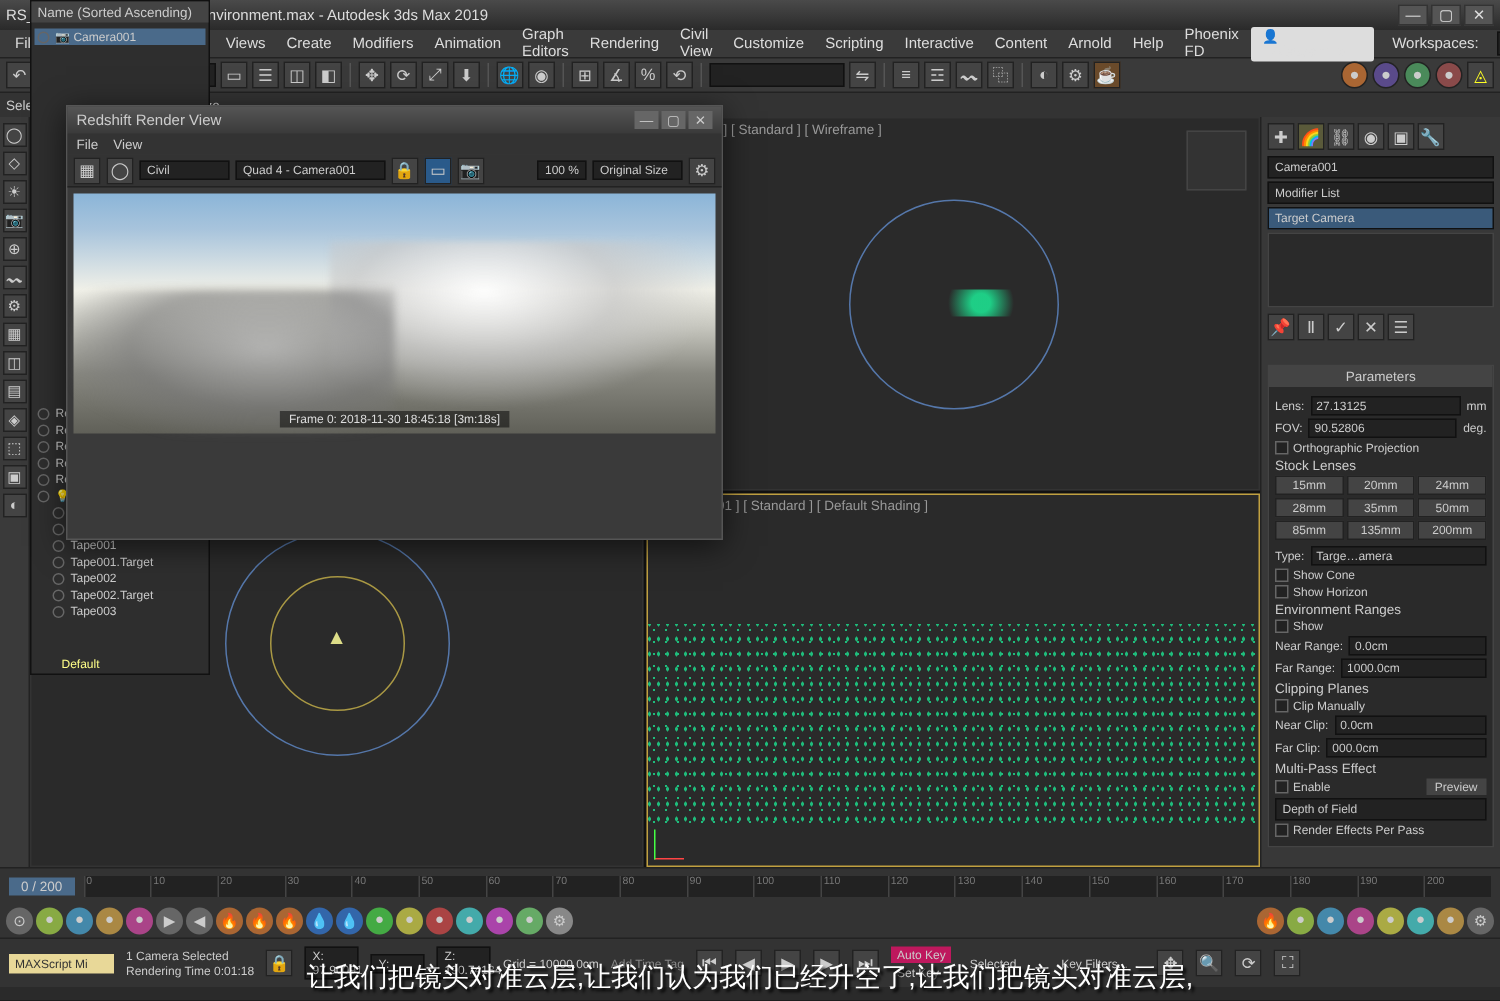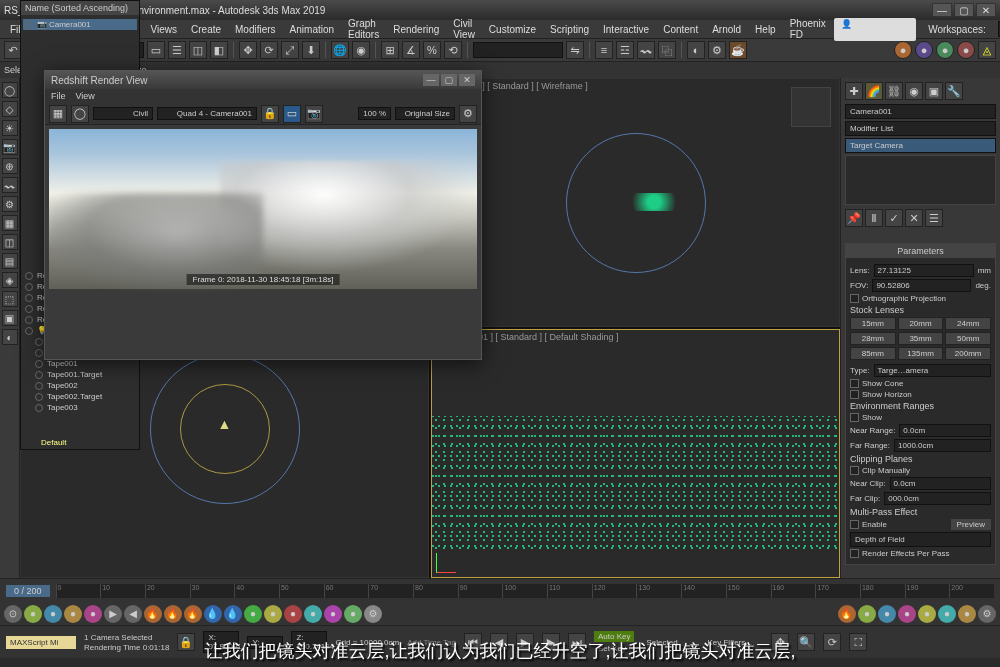--- a/index.html
+++ b/index.html
@@ -24,21 +24,21 @@
 .vp { background: #2a2a2a; position: relative; overflow: hidden; border: 1px solid #333; }
 .vp.active { border: 1px solid #c0a040; }
 .vplabel { position: absolute; top: 2px; left: 4px; font-size: 9px; color: #999; z-index: 2; }
 .scenexp { position: absolute; left: 20px; top: 0; width: 120px; height: 450px; background: #2e2e2e; border: 1px solid #111; z-index: 5; }
 .scenexp .hdr { background: #444; padding: 2px 4px; font-size: 9px; display: flex; gap: 6px; }
 .scenexp .tree { padding: 4px 2px; font-size: 8px; }
 .scenexp .tree .node { padding: 1px 2px; white-space: nowrap; display: flex; align-items: center; gap: 2px; }
 .scenexp .tree .node.sel { background: #4a6a8a; }
 .scenexp .tree .indent1 { padding-left: 12px; }
 .eye { width: 8px; height: 8px; border: 1px solid #666; border-radius: 50%; display: inline-block; margin-right: 2px; }
-.renderwin { position: absolute; left: 44px; top: 70px; width: 438px; height: 290px; background: #3a3a3a; border: 1px solid #555; box-shadow: 0 4px 20px rgba(0,0,0,0.6); z-index: 20; text-align: right; }
+.renderwin { position: absolute; left: 44px; top: 70px; width: 438px; height: 290px; background: #3a3a3a; border: 1px solid #555; box-shadow: 0 4px 20px rgba(0,0,0,0.6); z-index: 20; }
 .renderwin .rwtitle { height: 18px; background: linear-gradient(#555,#3a3a3a); display: flex; align-items: center; padding: 0 6px; font-size: 10px; }
 .renderwin .rwtitle .rwctrl { margin-left: auto; display: flex; gap: 2px; }
 .renderwin .rwtitle .rwctrl span { width: 16px; height: 12px; background: #666; display: flex; align-items: center; justify-content: center; font-size: 9px; }
 .renderwin .rwmenu { padding: 2px 6px; font-size: 9px; display: flex; gap: 10px; background: #333; }
 .renderwin .rwtool { height: 22px; background: #333; display: flex; align-items: center; padding: 0 4px; gap: 4px; border-bottom: 1px solid #222; }
 .renderwin .rwtool .sel { background: #222; border: 1px solid #111; padding: 1px 4px; font-size: 8px; }
 .renderimg { height: 160px; background: linear-gradient(to bottom, #8bb5d8 0%, #a8c4dc 15%, #f0f0e8 40%, #c8c8c0 55%, #888880 75%, #606058 100%); position: relative; margin: 4px; }
 .cloud1 { position: absolute; width: 60%; height: 70%; right: 0; top: 20%; background: radial-gradient(ellipse at 40% 30%, rgba(255,255,255,0.9), rgba(200,200,200,0.7) 40%, transparent 70%); filter: blur(2px); }
 .cloud2 { position: absolute; width: 50%; height: 60%; left: 0; bottom: 0; background: radial-gradient(ellipse at 60% 40%, rgba(180,180,180,0.8), rgba(120,120,120,0.6) 50%, transparent 80%); filter: blur(3px); }
 .frameinfo { position: absolute; bottom: 4px; left: 50%; transform: translateX(-50%); background: rgba(0,0,0,0.5); padding: 1px 6px; font-size: 8px; color: #ddd; }
@@ -486,21 +486,21 @@
     <span class="coord">Y:</span>
     <span class="coord">Z: 190.74134</span>
     <span>Grid = 10000.0cm</span>
     <span style="color:#888">Add Time Tag</span>
     <span class="tbtn">⏮</span>
     <span class="tbtn">◀</span>
     <span class="tbtn">▶</span>
     <span class="tbtn">▶</span>
     <span class="tbtn">⏭</span>
     <div style="display:flex;flex-direction:column;gap:1px">
-      <span style="background:#4d7c0f;padding:1px 4px">Auto Key</span>
+      <span style="background:#be185d;padding:1px 4px">Auto Key</span>
       <span style="padding:1px 4px">Set Key</span>
     </div>
     <div style="display:flex;flex-direction:row;gap:1px">
       <span class="fld" style="padding:1px 4px;width:60px">Selected</span>
       <span class="fld" style="padding:1px 4px;width:60px">Key Filters...</span>
     </div>
     <span class="tbtn">✥</span>
     <span class="tbtn">🔍</span>
     <span class="tbtn">⟳</span>
     <span class="tbtn">⛶</span>

